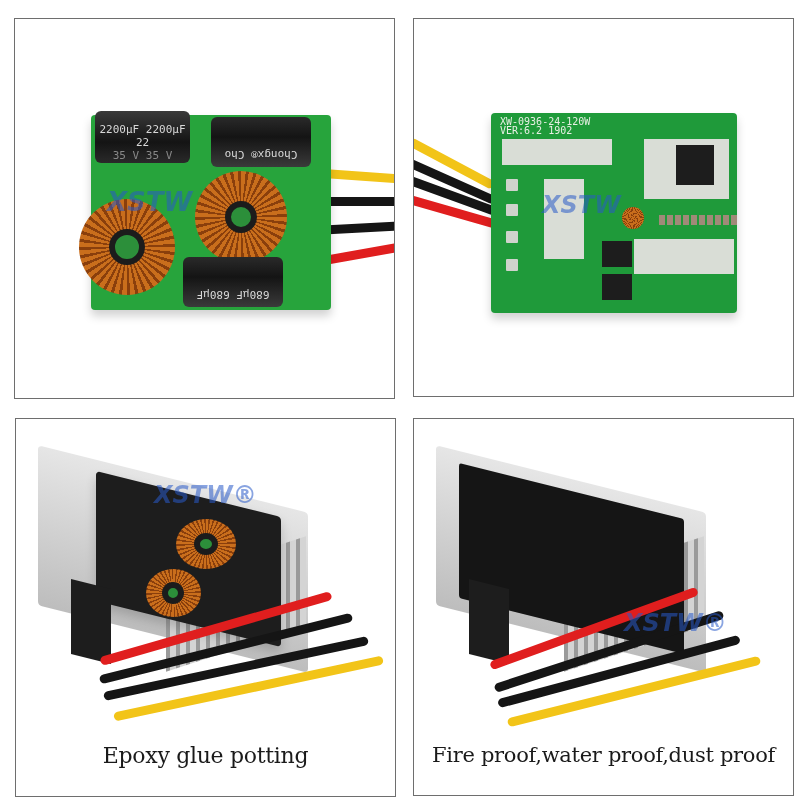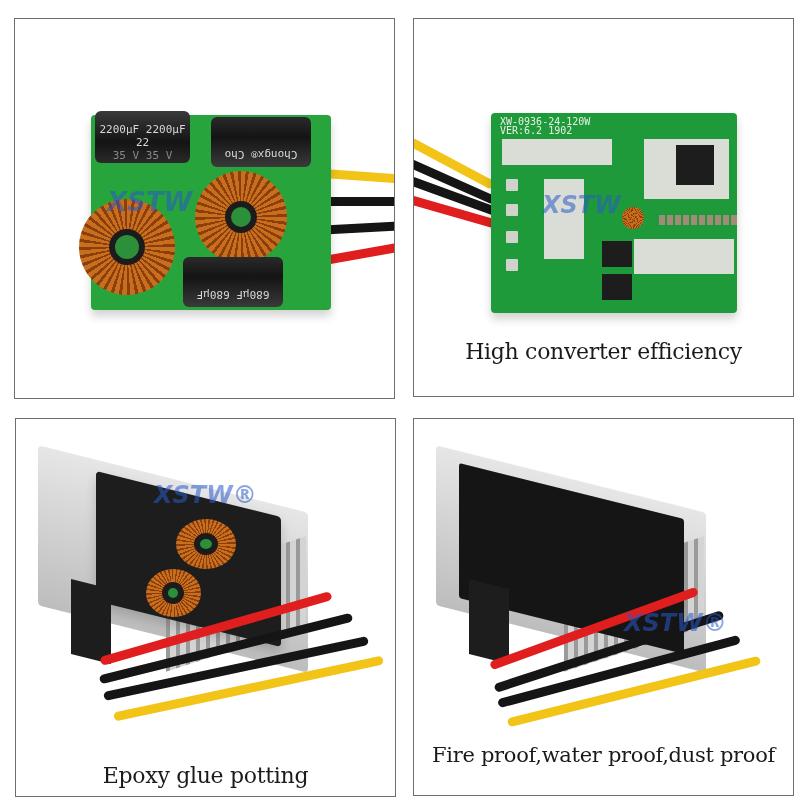--- a/index.html
+++ b/index.html
@@ -72,42 +72,41 @@
     <div class="abs chip" style="left:188px;top:222px;width:30px;height:26px;"></div>
     <div class="abs chip" style="left:188px;top:255px;width:30px;height:26px;"></div>
     <div class="abs coil" style="left:208px;top:188px;width:22px;height:22px;"></div>
     <div class="abs" style="left:245px;top:196px;width:78px;height:10px;background:repeating-linear-gradient(90deg,#a08a78 0 6px,#1f9a3a 6px 8px);"></div>
     <div class="abs pad" style="left:92px;top:160px;width:12px;height:12px;"></div>
     <div class="abs pad" style="left:92px;top:185px;width:12px;height:12px;"></div>
     <div class="abs pad" style="left:92px;top:212px;width:12px;height:12px;"></div>
     <div class="abs pad" style="left:92px;top:240px;width:12px;height:12px;"></div>
     <div class="abs logo" style="left:128px;top:172px;font-size:24px;">XSTW</div>
   </div>
-  <div class="caption" style="top:320px;">High converter efficiency</div>
 </div>
 
 <div class="panel" style="left:15px;top:418px;width:381px;height:379px;">
   <div class="abs" style="left:0;top:0;width:100%;height:300px;">
     <div class="abs alu" style="left:22px;top:60px;width:270px;height:160px;transform:skewY(14deg);border-radius:4px;"></div>
     <div class="abs fins" style="left:150px;top:140px;width:140px;height:90px;transform:skewY(-18deg);"></div>
     <div class="abs pcb" style="left:80px;top:75px;width:185px;height:130px;background:#1d1d1d;transform:skewY(14deg);"></div>
     <div class="abs coil" style="left:160px;top:100px;width:60px;height:50px;">
       <div class="hole" style="left:18px;top:14px;width:24px;height:22px;"></div>
     </div>
     <div class="abs coil" style="left:130px;top:150px;width:55px;height:48px;">
       <div class="hole" style="left:16px;top:13px;width:22px;height:22px;"></div>
     </div>
     <div class="abs chip" style="left:55px;top:165px;width:40px;height:75px;transform:skewY(14deg);"></div>
     <div class="wire" style="left:80px;top:205px;width:240px;background:#e01e1e;transform:rotate(-16deg);"></div>
     <div class="wire" style="left:80px;top:225px;width:260px;background:#151515;transform:rotate(-14deg);"></div>
     <div class="wire" style="left:85px;top:245px;width:270px;background:#151515;transform:rotate(-12deg);"></div>
     <div class="wire" style="left:95px;top:265px;width:275px;background:#f2c418;transform:rotate(-12deg);"></div>
     <div class="abs logo" style="left:138px;top:62px;font-size:24px;">XSTW®</div>
   </div>
-  <div class="caption" style="top:344px;">Epoxy glue potting</div>
+  <div class="caption" style="top:324px;">Epoxy glue potting</div>
 </div>
 
 <div class="panel" style="left:413px;top:418px;width:381px;height:378px;">
   <div class="abs" style="left:0;top:0;width:100%;height:300px;">
     <div class="abs alu" style="left:22px;top:60px;width:270px;height:160px;transform:skewY(14deg);border-radius:4px;"></div>
     <div class="abs fins" style="left:150px;top:140px;width:140px;height:90px;transform:skewY(-18deg);"></div>
     <div class="abs" style="left:45px;top:72px;width:225px;height:135px;background:#151515;transform:skewY(14deg);border-radius:3px;"></div>
     <div class="abs chip" style="left:55px;top:165px;width:40px;height:75px;transform:skewY(14deg);"></div>
     <div class="wire" style="left:70px;top:205px;width:220px;background:#e01e1e;transform:rotate(-20deg);"></div>
     <div class="wire" style="left:75px;top:228px;width:240px;background:#151515;transform:rotate(-18deg);"></div>

